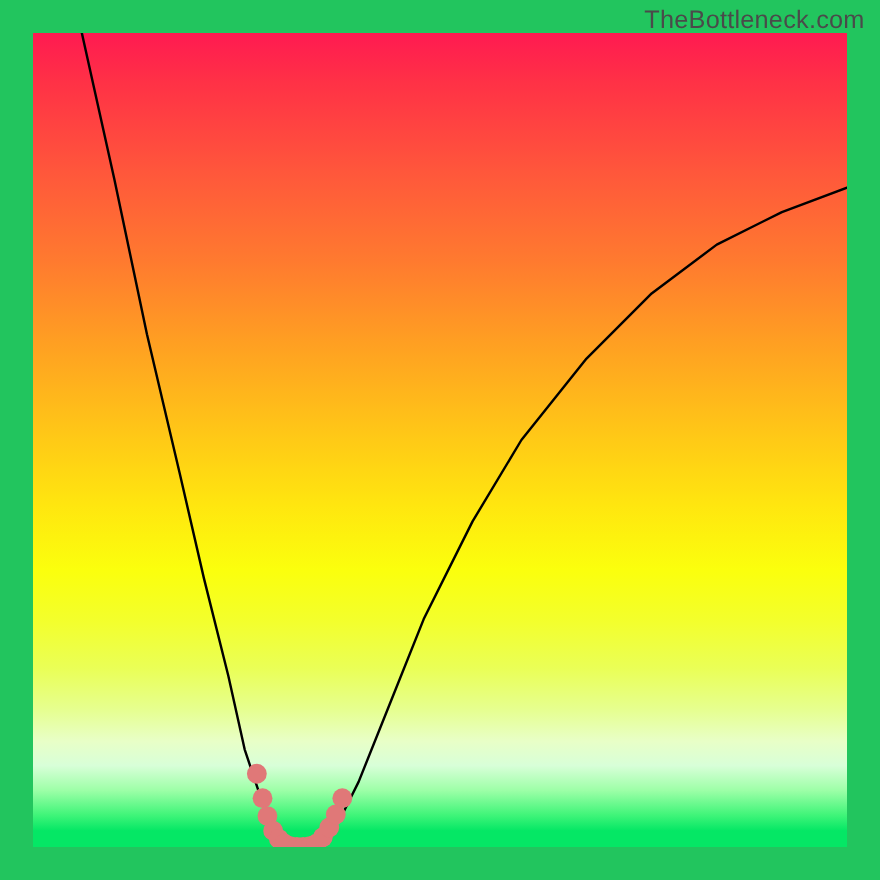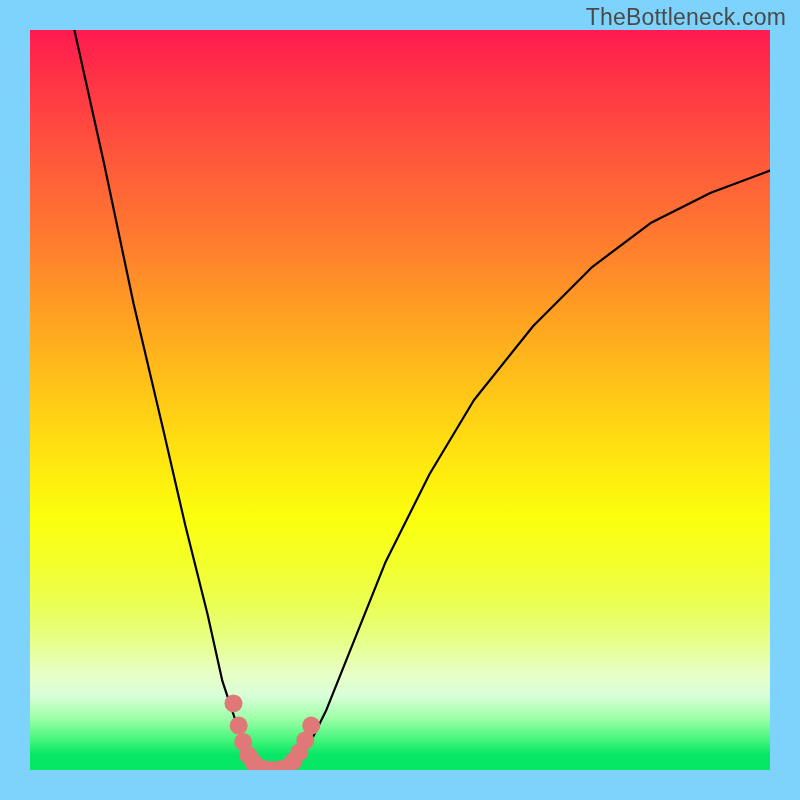--- a/index.html
+++ b/index.html
@@ -10,21 +10,21 @@
     overflow: hidden;
     background: #000;
     font-family: Arial, Helvetica, sans-serif;
   }
   .frame {
     position: absolute;
     left: 0;
     top: 0;
     width: 800px;
     height: 800px;
-    background: #7dd3fc;
+    background: #22c55e;
   }
   .plot-area {
     position: absolute;
     left: 30px;
     top: 30px;
     width: 740px;
     height: 740px;
     
   }
   .gradient {

